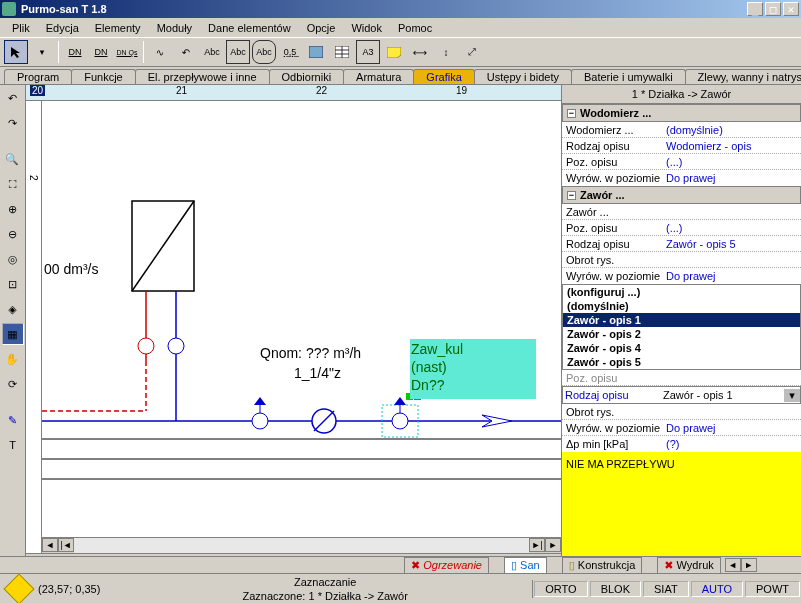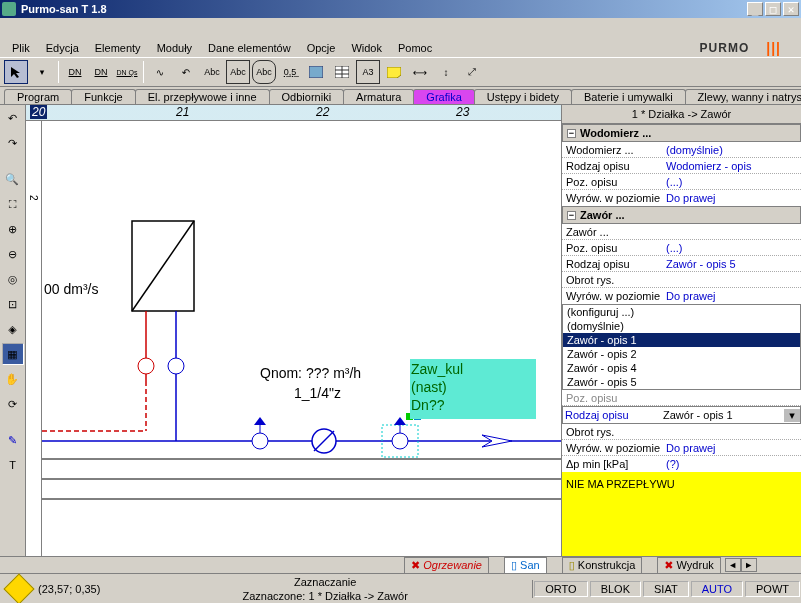--- a/index.html
+++ b/index.html
@@ -2,31 +2,31 @@
 <html><head>
 <meta charset="utf-8">
 <style>
 * { margin: 0; padding: 0; box-sizing: border-box; }
 body { font-family: "Tahoma", sans-serif; font-size: 11px; width: 801px; height: 603px; overflow: hidden; background: #d4d0c8; }
 .titlebar { background: linear-gradient(to right, #0a246a, #a6caf0); color: white; height: 18px; display: flex; align-items: center; padding: 0 2px; }
 .titlebar .title { font-weight: bold; flex: 1; padding-left: 2px; }
 .titlebar .icon { width: 14px; height: 14px; margin-right: 3px; }
 .titlebar .wcontrols { display: flex; }
 .titlebar .wbtn { width: 16px; height: 14px; background: #d4d0c8; border: 1px solid #fff; border-right-color: #808080; border-bottom-color: #808080; display: flex; align-items: center; justify-content: center; margin-left: 2px; font-family: "Marlett", monospace; }
-.menubar { background: #d4d0c8; height: 19px; display: flex; align-items: center; padding: 0 4px; margin-top: 20px; }
+.menubar { background: #d4d0c8; height: 19px; display: flex; align-items: center; padding: 0 4px; }
 .menubar span { padding: 2px 8px; cursor: default; }
 .brand { margin-left: auto; height: 18px; font-weight: bold; font-size: 12px; letter-spacing: 1px; color: #333; display:flex; align-items:center; }
 .brand .flame { color: #ff5a00; margin-left: 1px; font-size:14px; }
 .toolbar { background: #d4d0c8; height: 30px; border-top: 1px solid #fff; border-bottom: 1px solid #808080; display: flex; align-items: center; padding: 0 4px; gap: 2px; }
 .tbtn { width: 24px; height: 24px; display: flex; align-items: center; justify-content: center; border: 1px solid transparent; font-size: 10px; cursor:pointer; }
 .tbtn.active { border: 1px solid #0a246a; background: #b6bdd2; }
 .sep { width: 1px; height: 22px; background: #808080; border-right: 1px solid #fff; margin: 0 2px; }
 .tabstrip { background: #d4d0c8; height: 18px; display: flex; align-items: flex-end; border-bottom: 1px solid #808080; padding-left: 4px; overflow: hidden; }
 .tab { padding: 1px 12px; border: 1px solid #808080; border-bottom: none; background: #d4d0c8; margin-right: -1px; border-radius: 3px 3px 0 0; white-space: nowrap; cursor:pointer; }
-.tab.active { background: #d946ef; color: #0000cc; position: relative; z-index: 2; }
+.tab.active { background: #eab308; color: #0000cc; position: relative; z-index: 2; }
 .tabnav { margin-left: auto; display: flex; padding-right:4px; }
 .tabnavb { width: 16px; height: 14px; border:1px solid #808080; background:#d4d0c8; font-size:9px; text-align:center; line-height:12px; cursor:pointer;}
 .main { display: flex; height: 488px; }
 .vtoolbar { width: 26px; background: #d4d0c8; border-right: 1px solid #808080; display: flex; flex-direction: column; align-items: center; padding-top: 2px; gap: 3px; }
 .vbtn { width: 22px; height: 22px; display: flex; align-items: center; justify-content: center; font-size: 11px; cursor:pointer;}
 .canvas-area { flex: 1; background: #fff; position: relative; overflow: hidden; }
 .ruler-h { height: 16px; background: #fff; border-bottom: 1px solid #808080; position: relative; }
 .ruler-h::before { content:""; position:absolute; left:0; top:0; width:100%; height:100%; background: linear-gradient(to right, rgba(173,216,230,0.5) 0%, rgba(173,216,230,0.5) 100%); }
 .ruler-v { width: 16px; background: #fff; border-right: 1px solid #808080; }
 .canvas-body { display: flex; height: calc(100% - 16px - 20px); }
@@ -40,39 +40,39 @@
 .prop-panel { width: 240px; background: #d4d0c8; border-left:1px solid #808080; display:flex; flex-direction:column; }
 .prop-title { text-align:center; padding: 3px 0; border-bottom:1px solid #808080; }
 .prop-section-hdr { background:#d4d0c8; font-weight:bold; padding:2px 4px; border:1px solid #808080; display:flex; align-items:center; }
 .prop-section-hdr .minus { width:9px; height:9px; border:1px solid #808080; background:#fff; margin-right:4px; text-align:center; line-height:7px; font-size:9px;}
 .prop-grid { background:#fff; }
 .prop-row { display:flex; height:16px; align-items:center;}
 .prop-key { width: 100px; padding-left:4px; }
 .prop-val { flex:1; padding-left:4px; color:#0000cc; }
 .prop-row.divider { border-bottom:1px dotted #aaa; }
 .dropdown { border:1px solid #808080; background:#fff; font-size:11px; }
-.dropdown .opt { padding:0 4px; height:14px; line-height:14px; cursor:pointer;}
+.dropdown .opt { padding:0 4px; height:14px; line-height:14px; cursor:pointer;font-weight:bold;}
 .dropdown .opt.sel { background:#0a246a; color:#fff; }
 .editrow { display:flex; height:18px; align-items:center; background:#fff; border:1px solid #808080;}
 .editrow .key { width:98px; padding-left:2px; color:#0000cc; }
 .editrow .val { flex:1; display:flex; }
 .msgbar { background:#ffff00; padding:6px 4px; font-size:11px; flex:1; min-height:80px;}
 .statusbar { position:absolute; bottom:0; left:0; right:0; height:30px; background:#d4d0c8; border-top:1px solid #808080; display:flex; align-items:center; font-size:11px; }
 .status-icon { width:22px; height:22px; background:#ffd700; transform:rotate(45deg); margin:0 8px; border:1px solid #998800;}
 .status-center { flex:1; text-align:center; line-height:14px; }
 .status-bottom-tabs { display:flex; align-items:center; gap:16px;}
 .btab { padding: 1px 6px; border:1px solid #808080; background:#d4d0c8; margin-left:-1px; cursor:pointer;}
 .btab.active { background:#fff; }
 .status-right { display:flex; border-left:1px solid #808080; }
 .scell { padding: 1px 10px; border:1px inset #fff; margin:1px; min-width:36px; text-align:center;}
 .scell.blue { color:#0000cc; }
 
 .ann { position:absolute; font-size:12px; font-family:Arial; }
 .highlight { background:#5eead4; }
-.ruler-tick { position:absolute; top:0; font-size:12px;font-style:italic; }
+.ruler-tick { position:absolute; top:0; font-size:10px; }
 .tick-v { writing-mode:vertical-rl; position:absolute; left:2px; font-size:10px; }
 .nav-arrows { display:flex; gap:0px; margin-left:auto;}
 .navb { width:16px; height:14px; border:1px solid #808080; background:#d4d0c8; text-align:center; line-height:12px; font-size:9px; cursor:pointer;}
 svg.pipesvg { position:absolute; top:0; left:0; }
 .txt-small{font-size:9px;}
 </style>
 </head>
 <body>
 
 <div class="titlebar">
@@ -91,24 +91,20 @@
 
 <div class="menubar">
   <span>Plik</span>
   <span>Edycja</span>
   <span>Elementy</span>
   <span>Moduły</span>
   <span>Dane elementów</span>
   <span>Opcje</span>
   <span>Widok</span>
   <span>Pomoc</span>
-  <span class="brand">
-      <span>PURMO</span>
-      <span class="flame">|||</span>
-    </span>
 </div>
 
 <div class="toolbar">
   <div class="tbtn active">
       <svg width="14" height="14">
         <path d="M2 2 L2 12 L5 9 L8 13 L10 12 L7 8 L11 8 Z" fill="#000"></path>
       </svg>
     </div>
   <div class="tbtn txt-small">▾</div>
   <div class="sep"></div>
@@ -189,21 +185,21 @@
     <div style="height:8px"></div>
     <div class="vbtn" style="color:#0000cc">✎</div>
     <div class="vbtn">T</div>
   </div>
 
   <div class="canvas-area">
     <div class="ruler-h">
       <span class="ruler-tick" style="left:4px;background:#0a246a;color:#fff;padding:0 2px">20</span>
       <span class="ruler-tick" style="left:150px">21</span>
       <span class="ruler-tick" style="left:290px">22</span>
-      <span class="ruler-tick" style="left:430px">23</span>
+      <span class="ruler-tick" style="left:430px">19</span>
     </div>
     <div class="canvas-body">
       <div class="ruler-v">
         <span class="tick-v" style="top:90px">2</span>
       </div>
       <div class="canvas">
 
         <svg class="pipesvg" width="520" height="450">
 
           <rect x="90" y="100" width="62" height="90" fill="none" stroke="#000" stroke-width="1.5"></rect>

